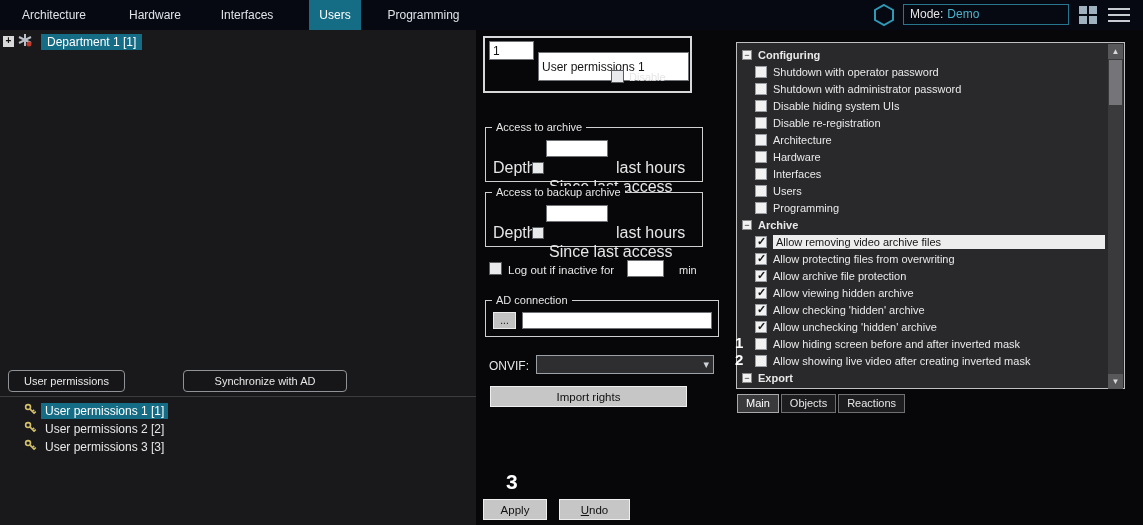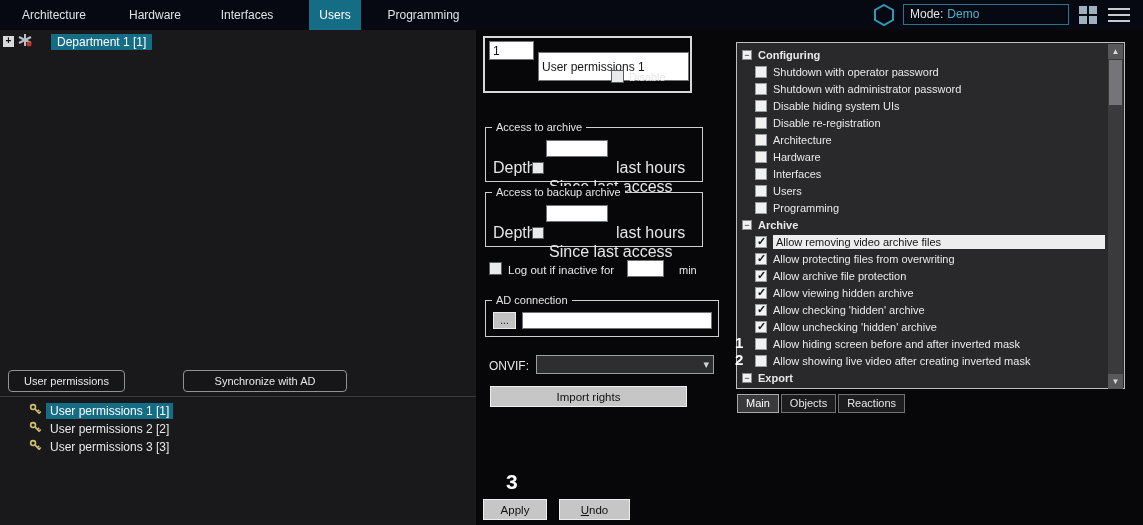--- a/index.html
+++ b/index.html
@@ -18,24 +18,24 @@
   .mode-prefix { color:#e5e5e5; } .mode-value { color:#4ab3cd; margin-left:4px; }
   .grid-icon { position:absolute; left:1079px; top:6px; width:18px; height:18px; display:grid; grid-template-columns:8px 8px; grid-template-rows:8px 8px; gap:2px; }
   .grid-icon span { background:#9fb0bf; }
   .menu-icon { position:absolute; left:1108px; top:8px; width:22px; height:14px; display:flex; flex-direction:column; justify-content:space-between; }
   .menu-icon span { height:2px; background:#c6ccd2; }
   
   .left-panel { position:absolute; left:0; top:30px; width:476px; height:495px; background:#19191c; }
   .dept-row { position:absolute; left:0; top:3px; height:17px; display:flex; align-items:center; }
   .tree-expander { width:11px; height:11px; margin-left:3px; background:#d9d9d9; color:#111; font-size:10px; line-height:10px; text-align:center; font-weight:bold; }
   .dept-icon { margin-left:4px; }
-  .dept-label { margin-left:19px; background:#156c85; color:#fff; padding:1px 6px; font-size:12px; }
+  .dept-label { margin-left:9px; background:#156c85; color:#fff; padding:1px 6px; font-size:12px; }
   .lp-btn { position:absolute; height:22px; background:#161618; border:1px solid #8f9296; border-radius:4px; color:#e8e8e8; font-size:11px; font-family:"Liberation Sans",sans-serif; }
   .lp-separator { position:absolute; left:0; top:366px; width:476px; height:1px; background:#3c3c3f; }
-  .perm-row { position:absolute; left:16px; height:17px; display:flex; align-items:center; padding-left:13px; }
+  .perm-row { position:absolute; left:0; height:17px; display:flex; align-items:center; padding-left:24px; }
   .key-icon { margin-right:4px; }
   .perm-label { font-size:12px; padding:1px 4px; color:#e8e8e8; }
   .perm-row.selected .perm-label { background:#156c85; color:#fff; }
   
   .tb { position:absolute; background:#ffffff; border:1px solid #6f7277; color:#141414; font-family:"Liberation Sans",sans-serif; font-size:12px; padding:0 3px; }
   .cb { position:absolute; width:13px; height:13px; background:#e8eaec; border:1px solid #595d62; }
   .lab { position:absolute; font-size:11px; color:#e6e6e6; white-space:nowrap; }
   .id-box { position:absolute; left:483px; top:36px; width:209px; height:57px; border:2px solid #d8d8d8; }
   .groupbox { position:absolute; border:1px solid #cfcfcf; }
   .gb-legend { position:absolute; top:-7px; left:6px; background:#07070a; padding:0 4px; font-size:11px; color:#e6e6e6; white-space:nowrap; }

